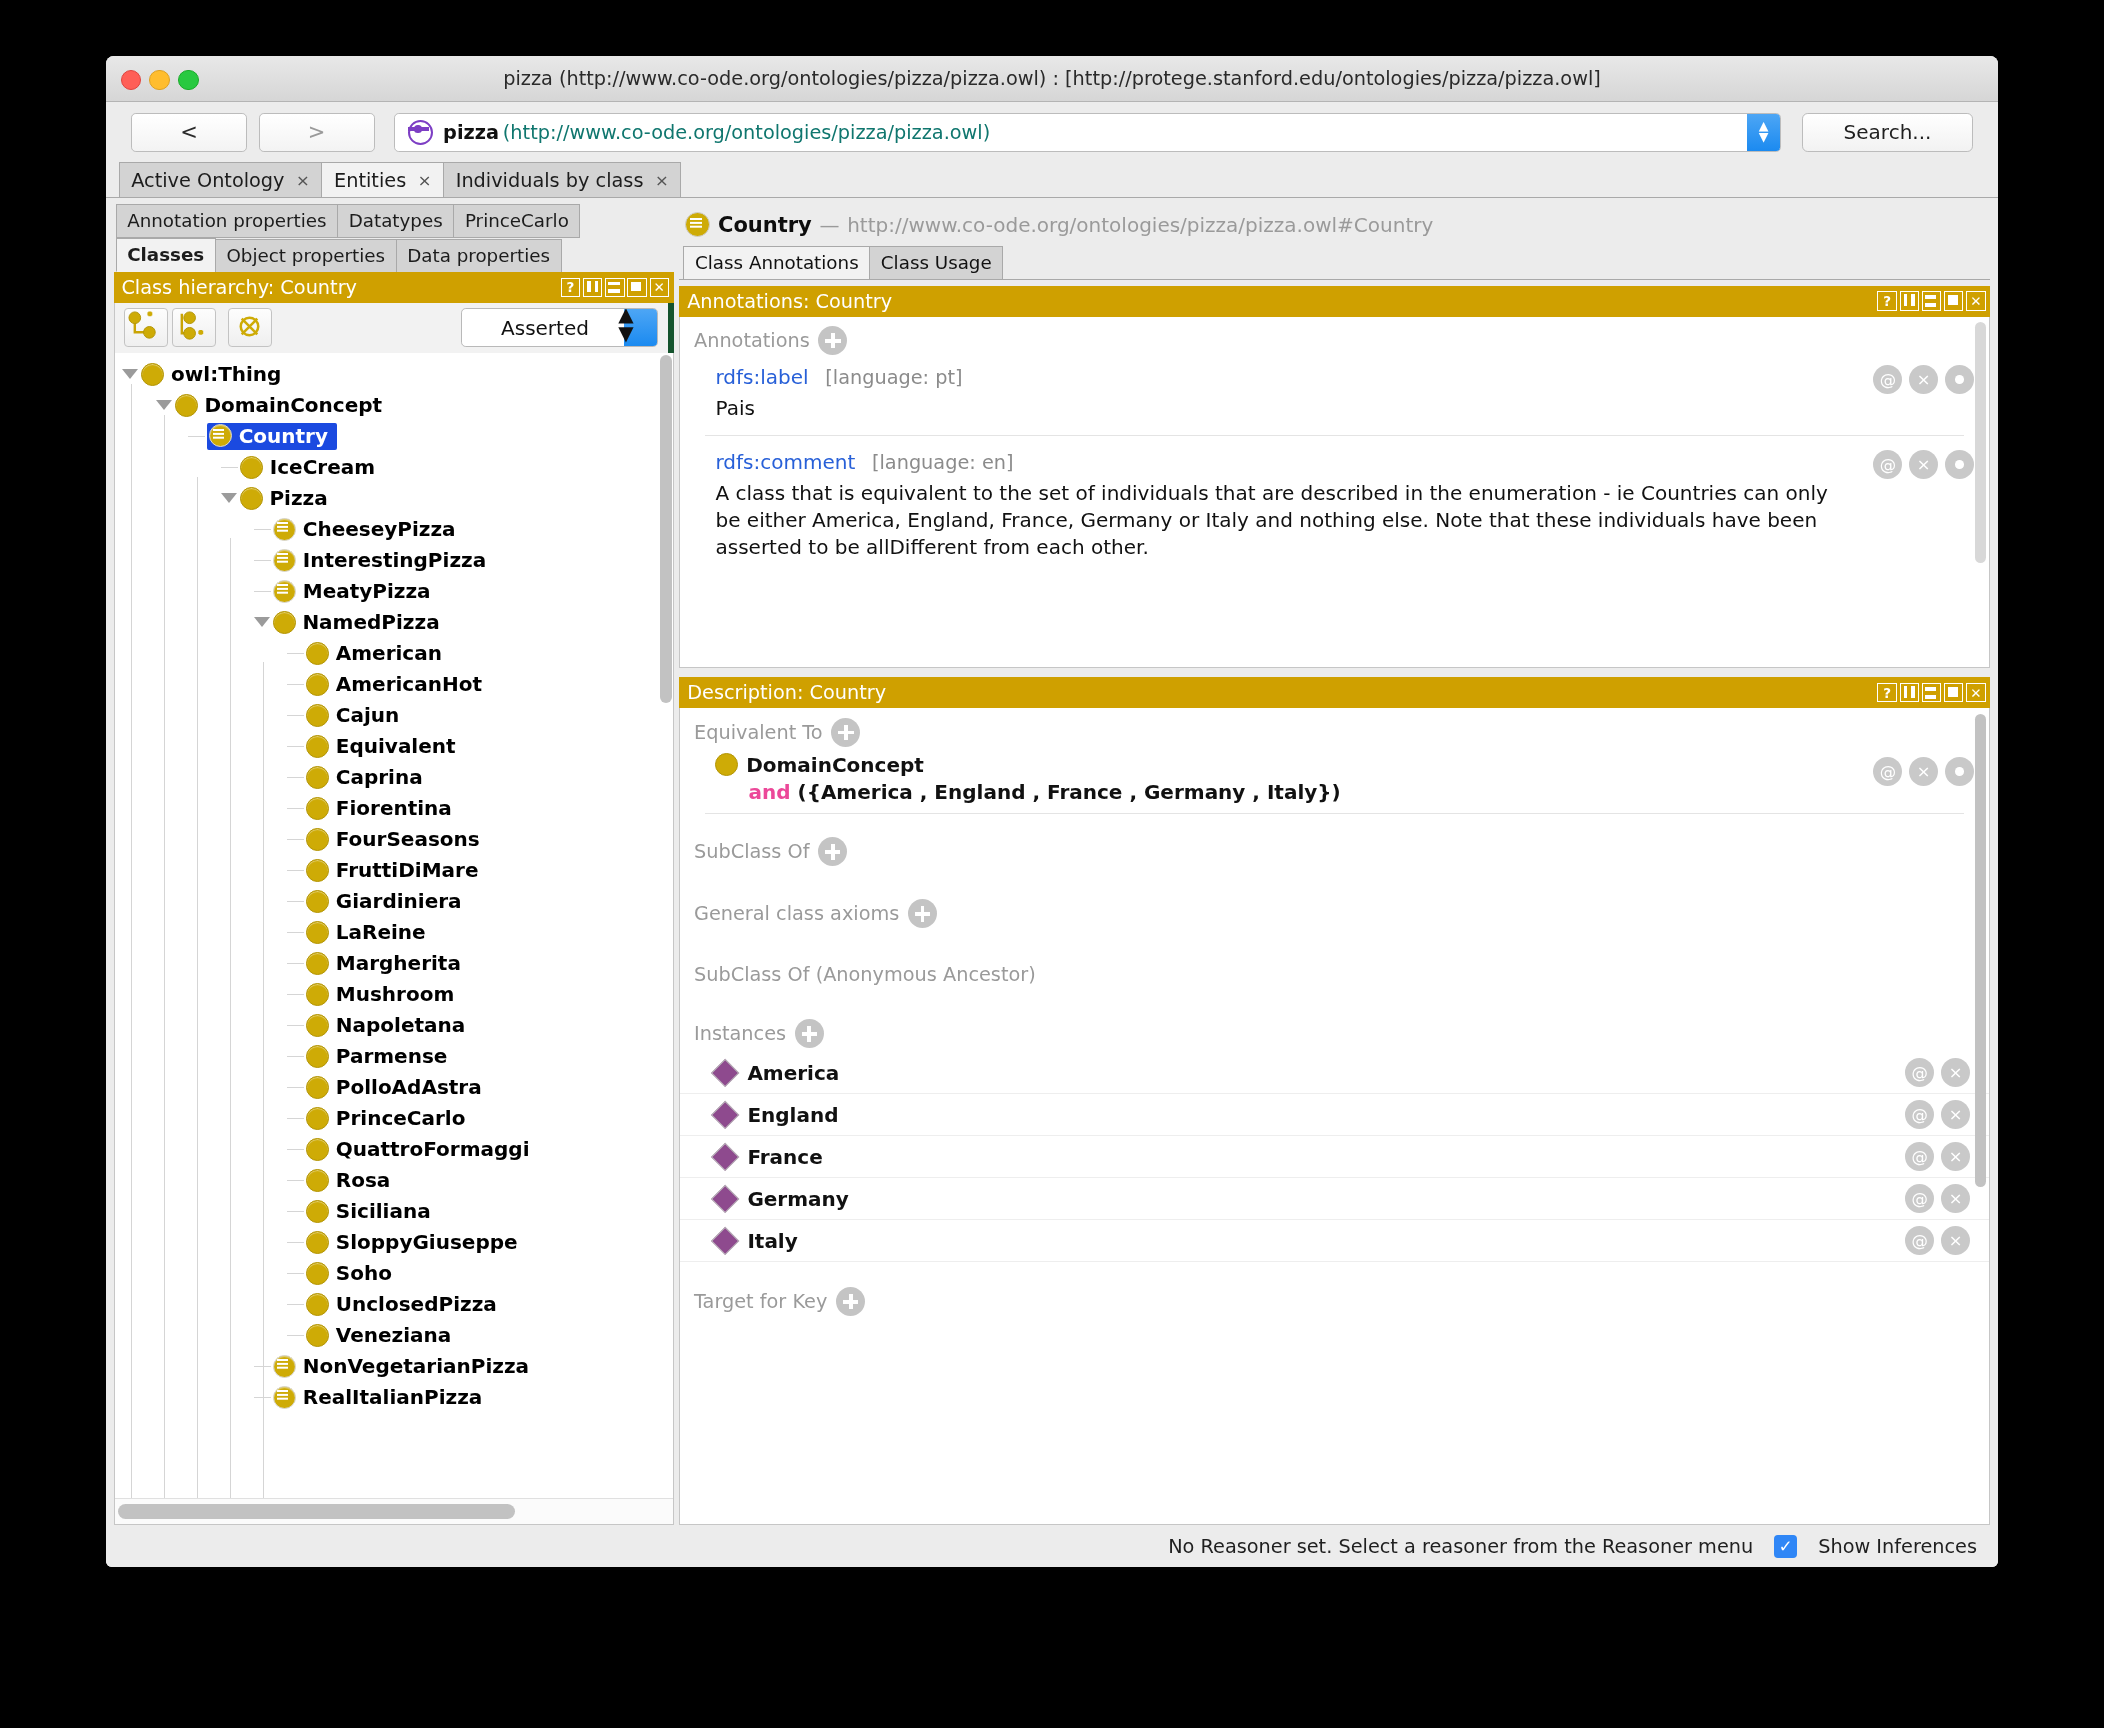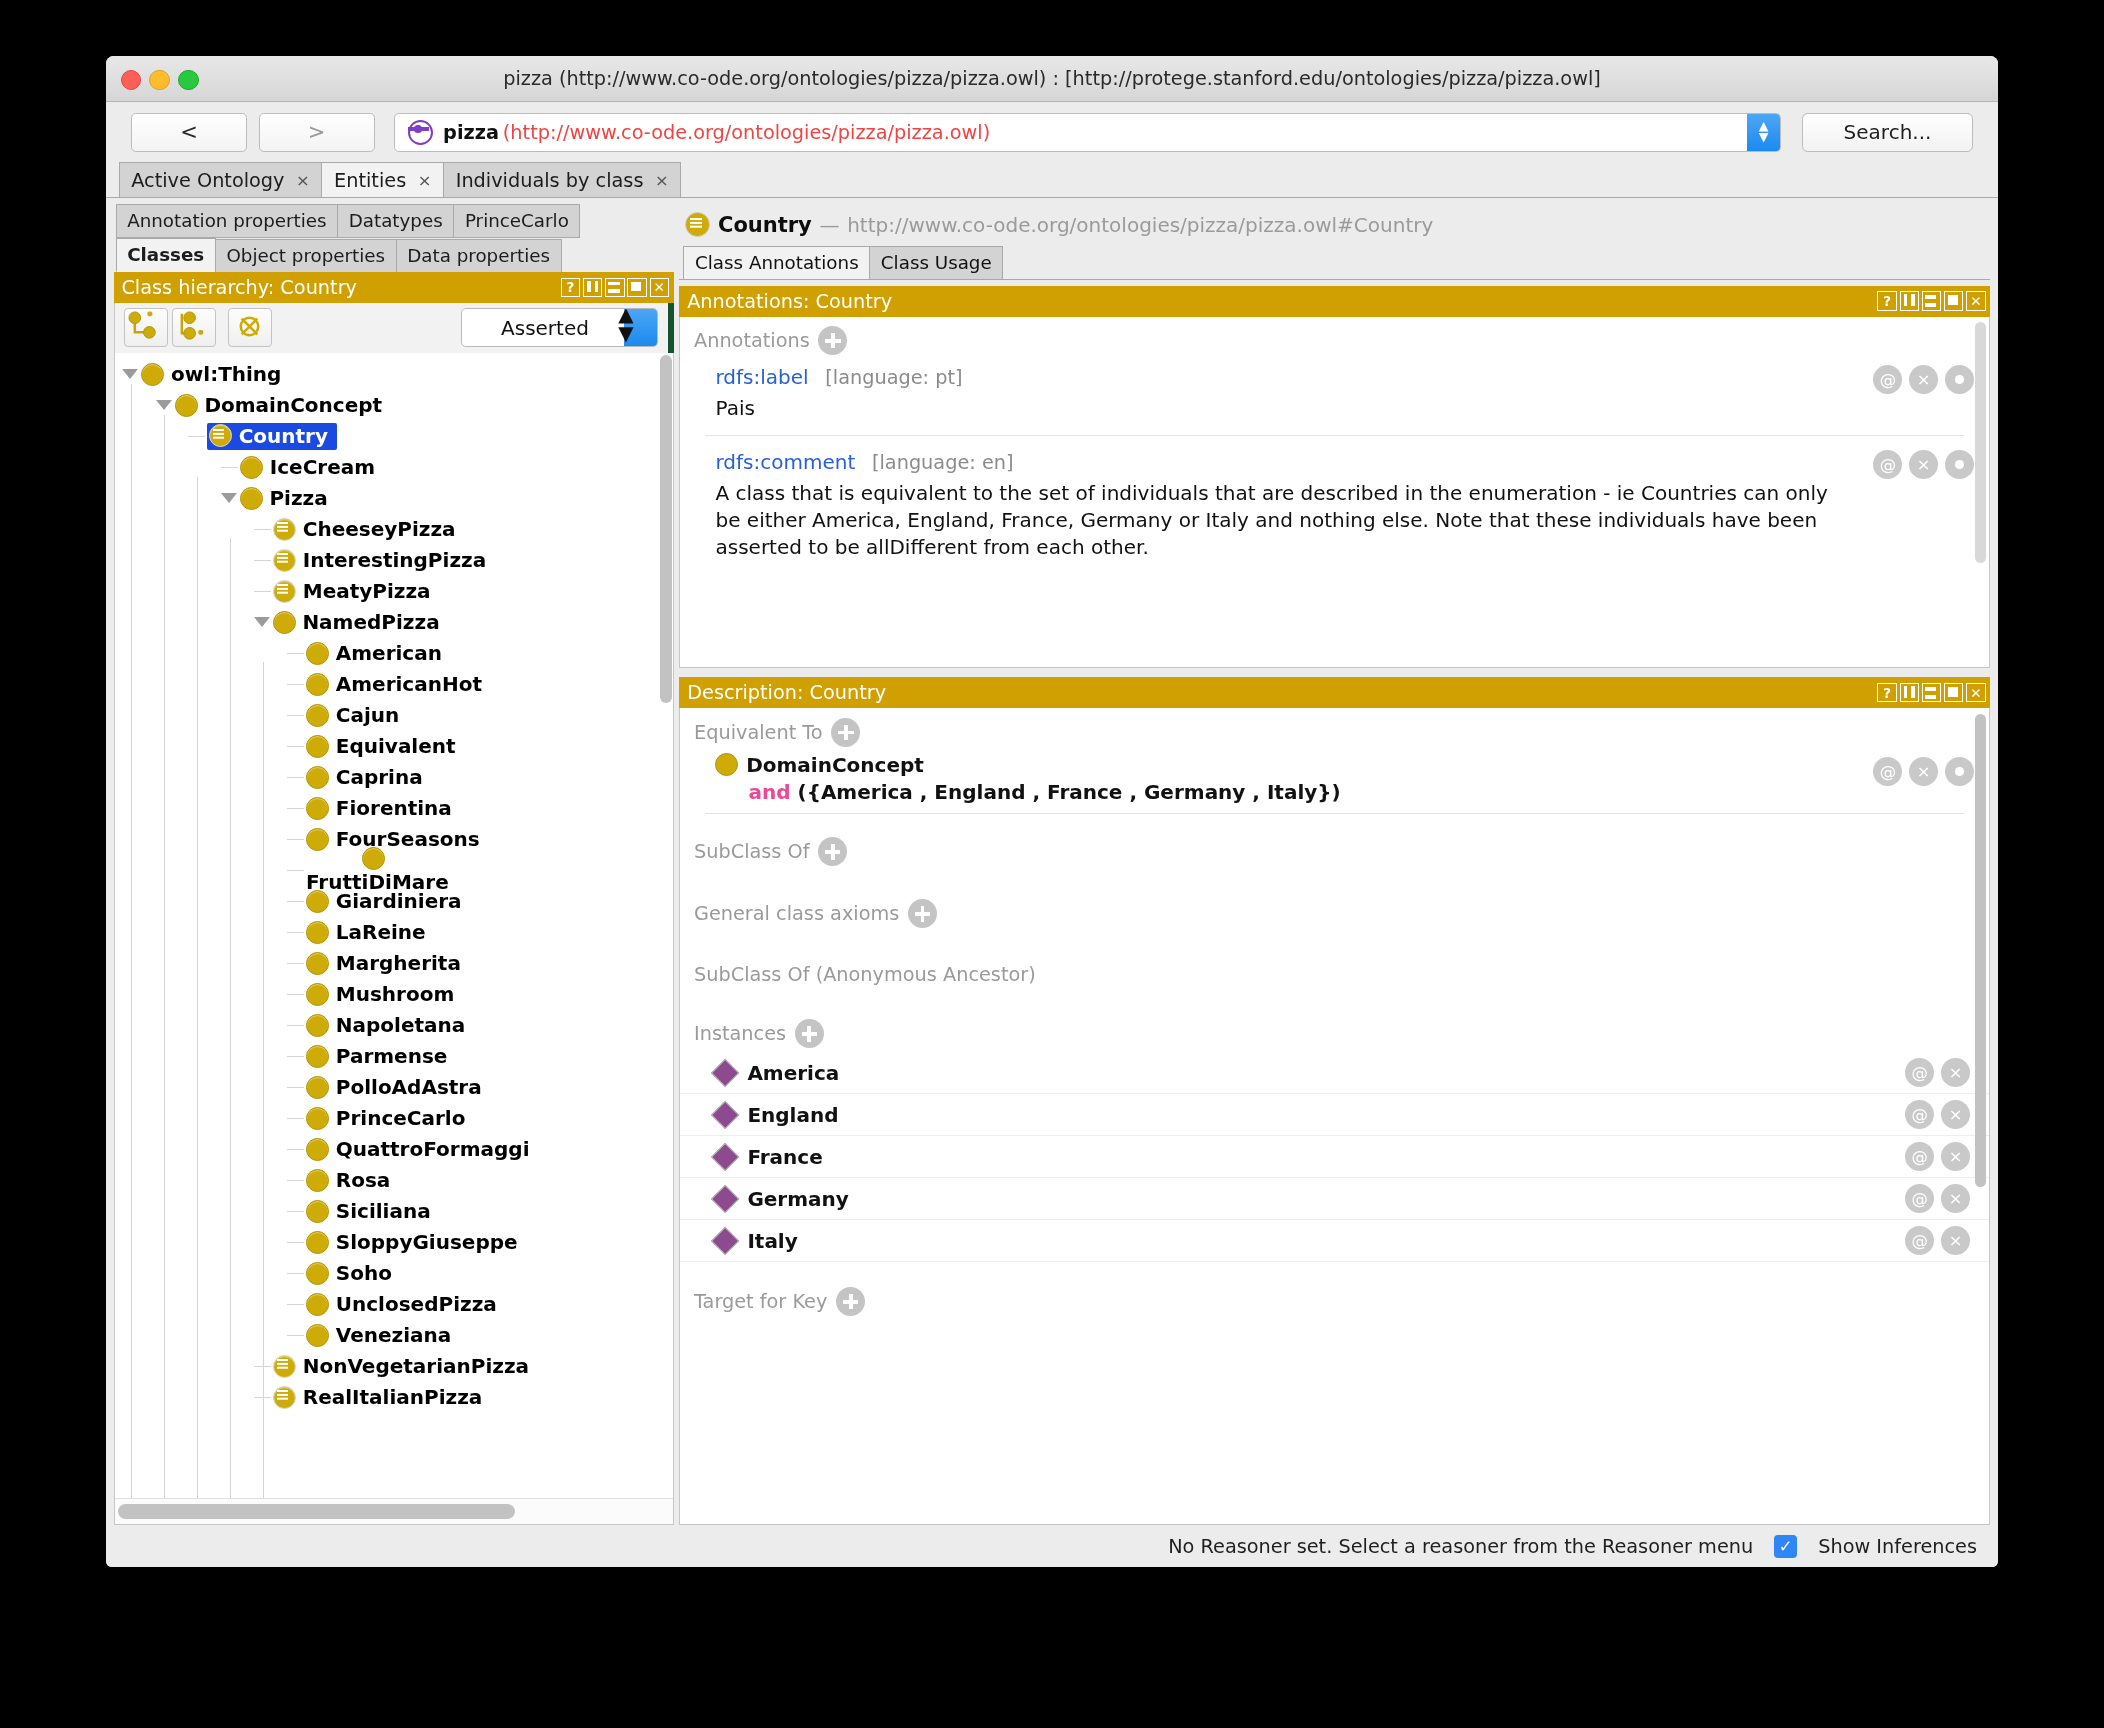--- a/index.html
+++ b/index.html
@@ -112,21 +112,21 @@
     background: #7d3ec4;
   }
   .ont-icon::before {
     content: "";
     position: absolute;
     left: -2.9px; top: 5.8px;
     width: 21px; height: 3.9px;
     background: #7d3ec4;
   }
   .iri-name { font-size: 19.3px; color: #111; font-weight: 600; font-family: "DejaVu Sans", sans-serif; }
-  .iri-rest { font-size: 19.3px; color: #ef4444; margin-left: 3.9px; font-family: "DejaVu Sans", sans-serif; }
+  .iri-rest { font-size: 19.3px; color: #0f766e; margin-left: 3.9px; font-family: "DejaVu Sans", sans-serif; }
   .stepper {
     position: absolute;
     right: 0; top: 0;
     width: 33px; height: 100%;
     background: linear-gradient(to bottom, #4da6f5, #1b8af0);
     display: flex;
     flex-direction: column;
     align-items: center;
     justify-content: center;
     color: #fff;
@@ -831,21 +831,21 @@
               <div style="width: 172px; flex: 0 0 auto;"></div>
               <div class="elbow"></div>
               <div class="" style="display: flex; align-items: center;">
                 <div class="cdot"></div>
                 <span class="tlabel">FourSeasons</span>
               </div>
             </div>
             <div class="trow">
               <div style="width: 172px; flex: 0 0 auto;"></div>
               <div class="elbow"></div>
-              <div class="" style="display: flex; align-items: center; flex-direction: column;">
+              <div class="" style="display: flex; align-items: center;">
                 <div class="cdot"></div>
                 <span class="tlabel">FruttiDiMare</span>
               </div>
             </div>
             <div class="trow">
               <div style="width: 172px; flex: 0 0 auto;"></div>
               <div class="elbow"></div>
               <div class="" style="display: flex; align-items: center;">
                 <div class="cdot"></div>
                 <span class="tlabel">Giardiniera</span>

